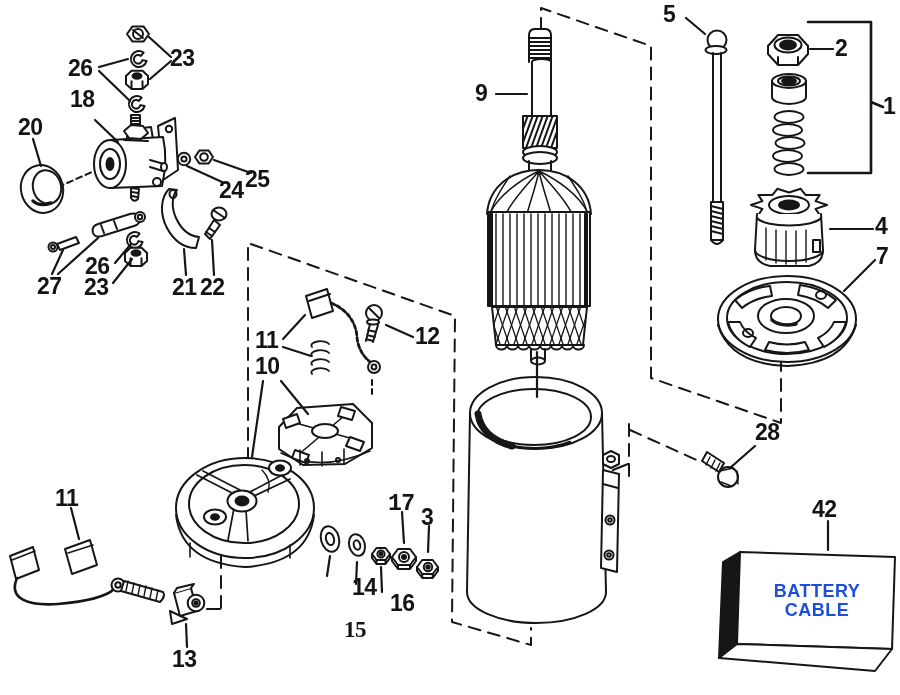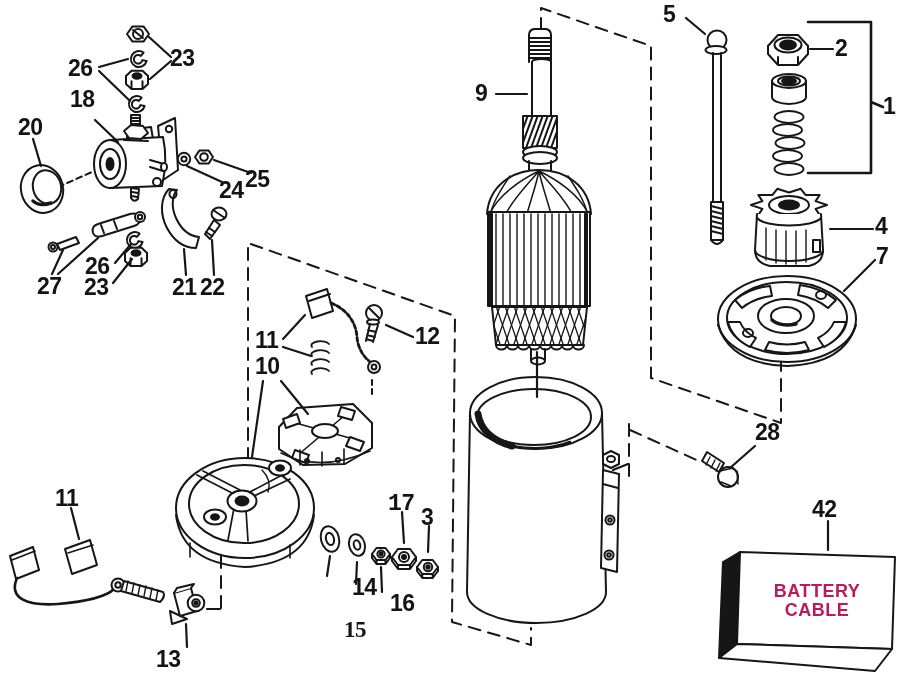--- a/index.html
+++ b/index.html
@@ -8,21 +8,21 @@
     overflow:hidden;font-family:"Liberation Sans",sans-serif;
   }
   .stage svg{position:absolute;left:0;top:0;}
   .callout{
     position:absolute;font:700 23px/1 "Liberation Sans",sans-serif;
     color:#141414;letter-spacing:-0.5px;white-space:nowrap;
   }
   .battery-label{
     position:absolute;left:744px;top:577px;width:146px;height:48px;
     display:flex;flex-direction:column;align-items:center;justify-content:center;
-    font:700 18px/19px "Liberation Sans",sans-serif;color:#be185d;letter-spacing:0.5px;
+    font:700 18px/19px "Liberation Sans",sans-serif;color:#1d4ed8;letter-spacing:0.5px;
   }
 </style>
 </head>
 <body>
 
 <div class="stage">
 
 <svg width="900" height="695" viewBox="0 0 900 695">
   <defs>
     <clipPath id="commClip">
@@ -376,21 +376,21 @@
       <span class="callout" style="left: 415px; top: 325px;">12</span>
       <span class="callout" style="left: 255px; top: 355px;">10</span>
       <span class="callout" style="left: 755px; top: 421px;">28</span>
       <span class="callout" style="left: 812px; top: 498px;">42</span>
       <span class="callout" style="left: 388px; top: 493px; font-family: Liberation Mono, monospace;">17</span>
       <span class="callout" style="left: 421px; top: 506px;">3</span>
       <span class="callout" style="left: 55px; top: 487px;">11</span>
       <span class="callout" style="left: 313px; top: 576px; margin-left: 39px;">14</span>
       <span class="callout" style="left: 344px; top: 618px; font-family: Liberation Serif, serif;">15</span>
       <span class="callout" style="left: 390px; top: 592px;">16</span>
-      <span class="callout" style="left: 156px; top: 648px;">13</span>
+      <span class="callout" style="left: 172px; top: 648px;">13</span>
     </div>
 
 <div class="battery-label">
   <span>BATTERY</span>
   <span>CABLE</span>
 </div>
 
 </div>
 
 </body></html>

